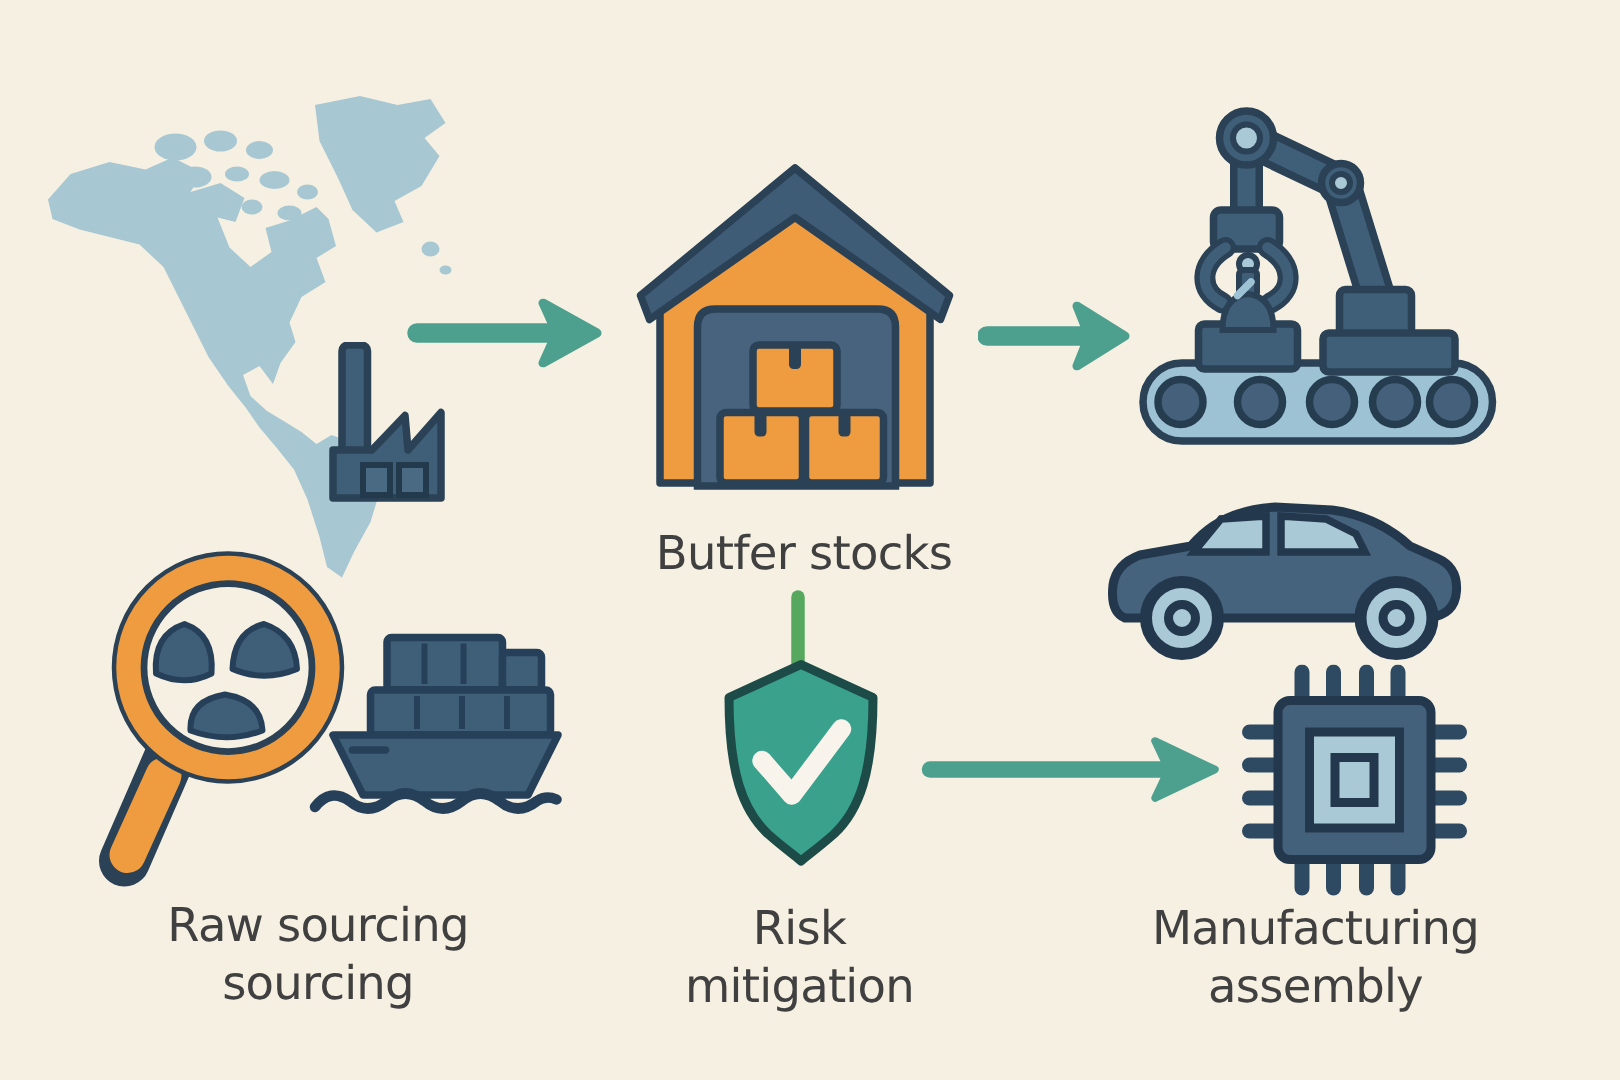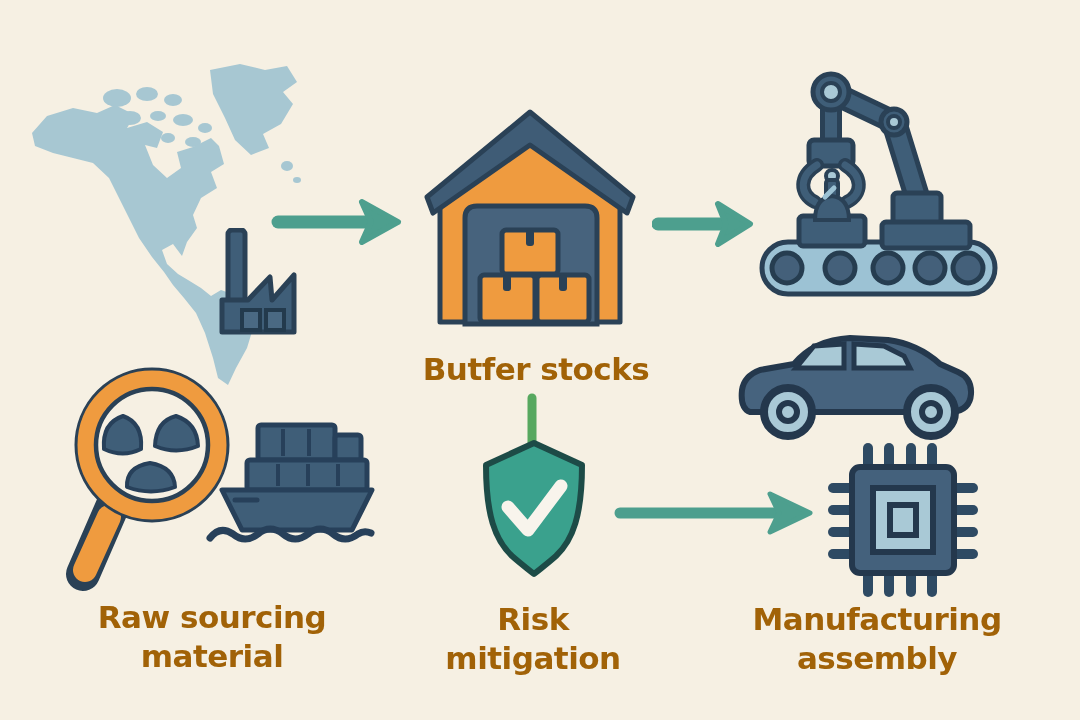--- a/index.html
+++ b/index.html
@@ -7,25 +7,25 @@
     position:relative;
     width:1080px;height:720px;
     background:#f6f0e3;
     overflow:hidden;
     font-family:"DejaVu Sans","Liberation Sans",sans-serif;
   }
   .abs{position:absolute;}
   .label{
     position:absolute;
     text-align:center;
-    font-weight:bold;
+    font-weight:normal;
     font-size:31px;
     line-height:39px;
     letter-spacing:-0.5px;
-    color:#a16207;
+    color:#404040;
   }
 </style>
 </head>
 <body>
 
 <div class="canvas">
 
   <svg class="abs" style="left:25px;top:58px" width="280" height="332" viewBox="0 0 280 332">
     <g fill="#a7c7d2">
 
@@ -193,21 +193,21 @@
       <line x1="126" y1="89" x2="145" y2="89"></line>
         <line x1="126" y1="111" x2="145" y2="111"></line>
     </g>
     <rect x="24" y="24" width="102" height="106" rx="8" fill="#44617c" stroke="#24384d" stroke-width="6"></rect>
     <rect x="45" y="45" width="60" height="64" fill="#a9c9d6" stroke="#24384d" stroke-width="6"></rect>
     <rect x="62" y="62" width="26" height="30" fill="#a9c9d6" stroke="#24384d" stroke-width="6"></rect>
   </svg>
 
   <div class="label" style="left:62px;top:598px;width:300px">
     <span>Raw sourcing</span><br>
-    <span>material</span>
+    <span>sourcing</span>
   </div>
 
   <div class="label" style="left:727px;top:600px;width:300px">
     <span>Manufacturing</span><br>
     <span>assembly</span>
   </div>
 
   <div class="label" style="left:408px;top:600px;width:250px">
     <span>Risk</span><br>
     <span>mitigation</span>

